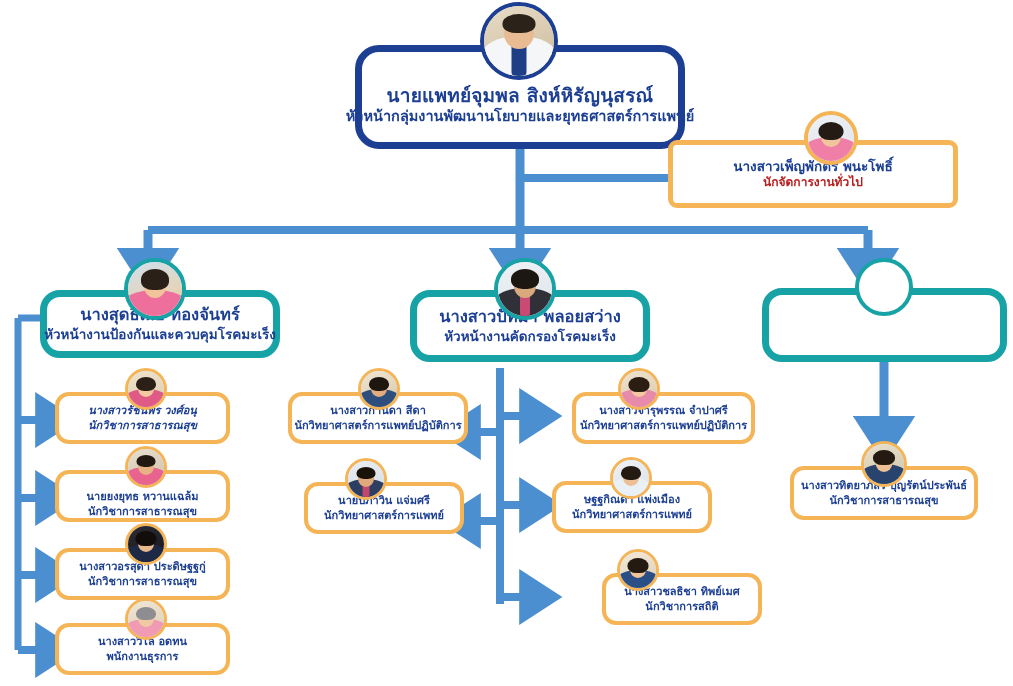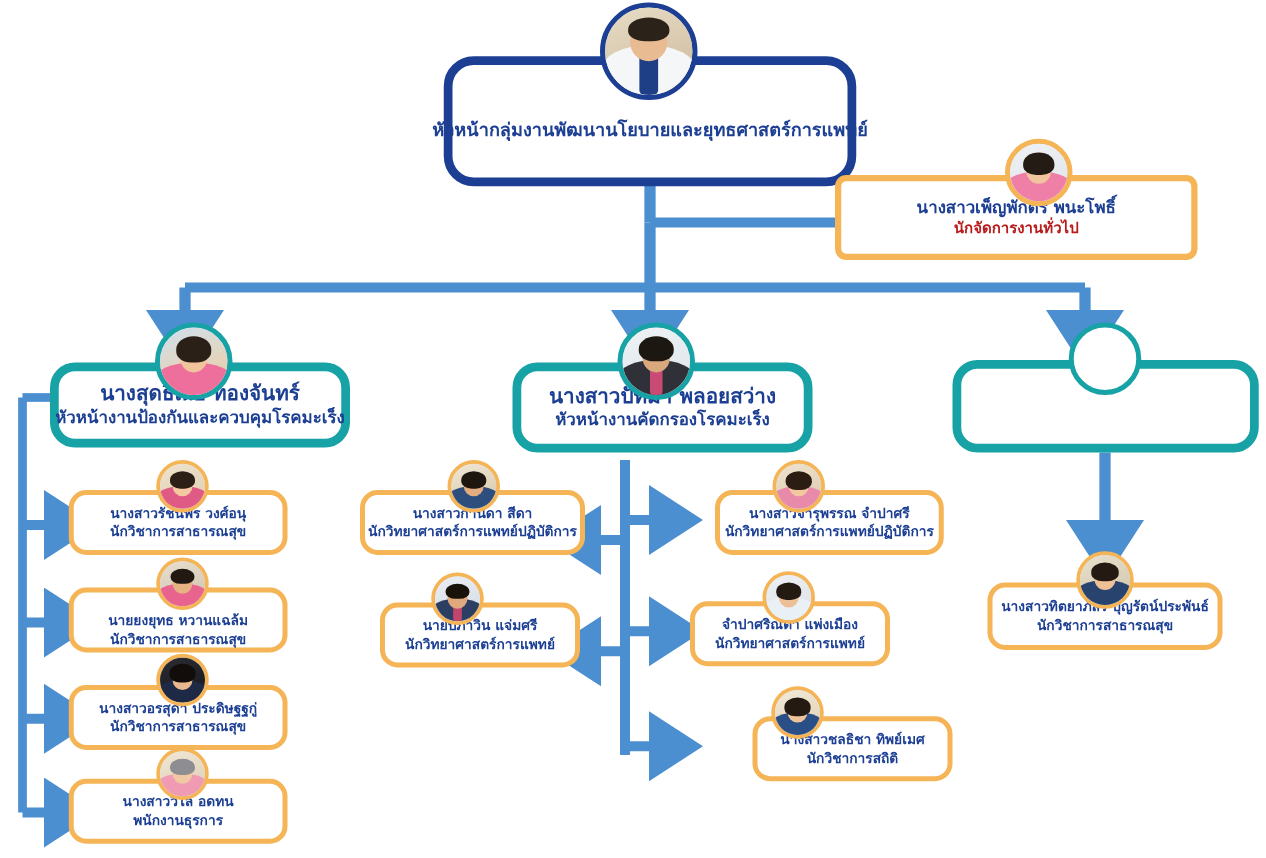--- a/index.html
+++ b/index.html
@@ -106,20 +106,21 @@
   <div class="avatar navy" style="left:480px;top:2px;width:78px;height:78px;z-index:5;">
     <div class="ph">
       <div class="bg" style="background:linear-gradient(160deg,#e8dcc6 0%,#d8c9ae 55%,#cbbb9c 100%);"></div>
       <div class="sh" style="width:76px;height:40px;background:#f4f6f8;"></div>
       <div class="sh" style="width:15px;height:34px;background:#1e3f86;border-radius:4px;"></div>
       <div class="hd" style="top:12px;width:30px;height:31px;background:#e9bb92;"></div>
       <div class="hr" style="top:8px;width:33px;height:19px;background:#2b2319;"></div>
     </div>
   </div>
   <div class="node root" style="left:355px;top:45px;width:330px;height:104px;padding-top:16px;">
+    <span class="nm">นายแพทย์จุมพล สิงห์หิรัญนุสรณ์</span>
     <span class="rl">หัวหน้ากลุ่มงานพัฒนานโยบายและยุทธศาสตร์การแพทย์</span>
   </div>
 
   <div class="avatar orange-r" style="left:804px;top:111px;width:54px;height:54px;z-index:5;border-width:4px;">
     <div class="ph">
       <div class="bg" style="background:linear-gradient(160deg,#eef1f4 0%,#dfe4ea 100%);"></div>
       <div class="sh" style="width:54px;height:24px;background:#f07fa8;"></div>
       <div class="hd" style="top:11px;width:20px;height:21px;background:#f0c49c;"></div>
       <div class="hr" style="top:7px;width:25px;height:18px;background:#241c14;"></div>
     </div>
@@ -143,21 +144,21 @@
   </div>
 
   <div class="avatar orange-r" style="left:125px;top:368px;width:42px;height:42px;z-index:5;">
     <div class="ph">
       <div class="bg" style="background:linear-gradient(160deg,#efe3cd 0%,#ddccae 100%);"></div>
       <div class="sh" style="width:42px;height:18px;background:#e05a86;"></div>
       <div class="hd" style="top:9px;width:16px;height:17px;background:#f4c8a0;"></div>
       <div class="hr" style="top:6px;width:20px;height:14px;background:#2c1f16;"></div>
     </div>
   </div>
-  <div class="node orange" style="left:55px;top:392px;width:175px;height:52px;">
+  <div class="node orange" style="left:55px;top:392px;width:175px;height:52px;font-style:italic;">
     <span class="nm">นางสาวรัชนีพร วงศ์อนุ</span>
     <span class="rl">นักวิชาการสาธารณสุข</span>
   </div>
 
   <div class="avatar orange-r" style="left:125px;top:446px;width:42px;height:42px;z-index:5;">
     <div class="ph">
       <div class="bg" style="background:linear-gradient(160deg,#e8dfd0 0%,#cfc1a8 100%);"></div>
       <div class="sh" style="width:42px;height:18px;background:#e8648f;"></div>
       <div class="hd" style="top:9px;width:16px;height:17px;background:#e8b184;"></div>
       <div class="hr" style="top:6px;width:19px;height:12px;background:#221a12;"></div>
@@ -250,21 +251,21 @@
 
   <div class="avatar orange-r" style="left:610px;top:457px;width:42px;height:42px;z-index:5;">
     <div class="ph">
       <div class="bg" style="background:linear-gradient(160deg,#eef1f4 0%,#dbe1e6 100%);"></div>
       <div class="sh" style="width:42px;height:18px;background:#eaf1f6;"></div>
       <div class="hd" style="top:9px;width:16px;height:17px;background:#edbf96;"></div>
       <div class="hr" style="top:6px;width:20px;height:14px;background:#231a12;"></div>
     </div>
   </div>
   <div class="node orange" style="left:552px;top:481px;width:160px;height:52px;">
-    <span class="nm">จำปาศริณดา แพ่งเมือง</span>
+    <span class="nm">ษฐฐกิณดา แพ่งเมือง</span>
     <span class="rl">นักวิทยาศาสตร์การแพทย์</span>
   </div>
 
   <div class="avatar orange-r" style="left:617px;top:549px;width:42px;height:42px;z-index:5;">
     <div class="ph">
       <div class="bg" style="background:linear-gradient(160deg,#f2e9d9 0%,#e0d0b4 100%);"></div>
       <div class="sh" style="width:42px;height:18px;background:#2a4f87;"></div>
       <div class="hd" style="top:9px;width:16px;height:17px;background:#f0c49b;"></div>
       <div class="hr" style="top:6px;width:21px;height:15px;background:#241a11;"></div>
     </div>

